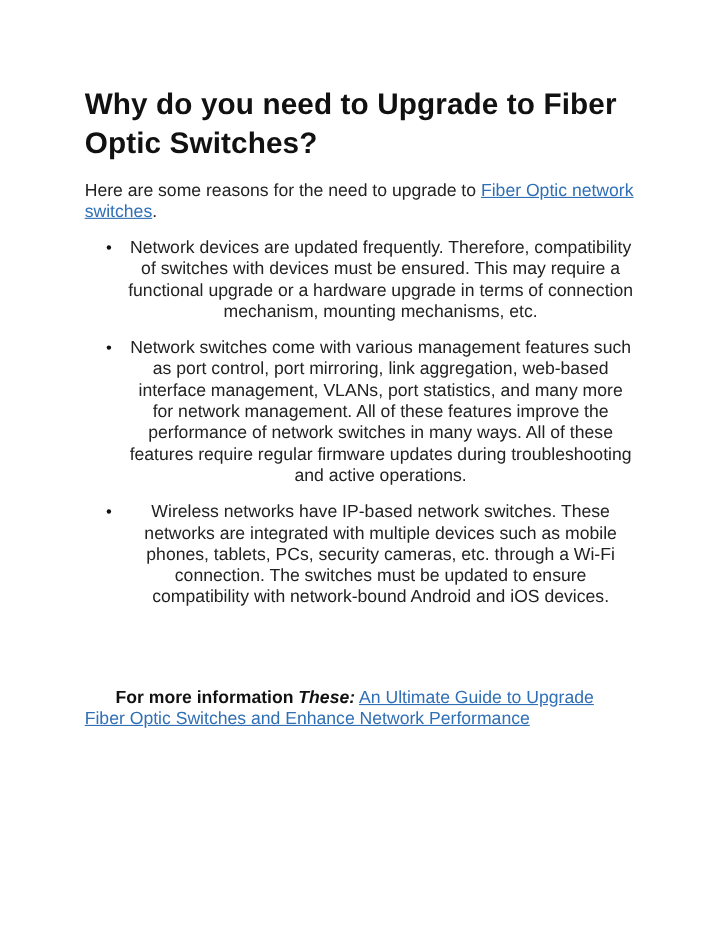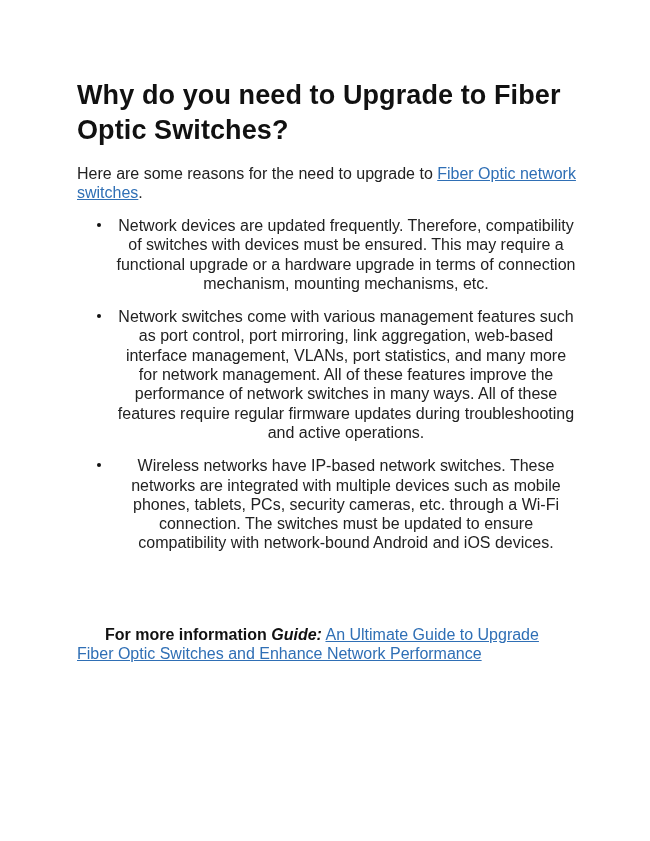--- a/index.html
+++ b/index.html
@@ -97,13 +97,13 @@
       <span class="bullet"></span>
       <span>Network switches come with various management features such as port control, port mirroring, link aggregation, web-based interface management, VLANs, port statistics, and many more for network management. All of these features improve the performance of network switches in many ways. All of these features require regular firmware updates during troubleshooting and active operations.</span>
     </li>
     <li>
       <span class="bullet"></span>
       <span>Wireless networks have IP-based network switches. These networks are integrated with multiple devices such as mobile phones, tablets, PCs, security cameras, etc. through a Wi-Fi connection. The switches must be updated to ensure compatibility with network-bound Android and iOS devices.</span>
     </li>
   </ul>
 </div>
 
-<p class="more-info"><span class="lead">For more information </span><span class="visit">Guide:</span> <a class="link" href="#">An Ultimate Guide to Upgrade Fiber Optic Switches and Enhance Network Performance</a></p>
+<p class="more-info"><span class="lead">For more information </span><span class="visit">These:</span> <a class="link" href="#">An Ultimate Guide to Upgrade Fiber Optic Switches and Enhance Network Performance</a></p>
 
 </body></html>

